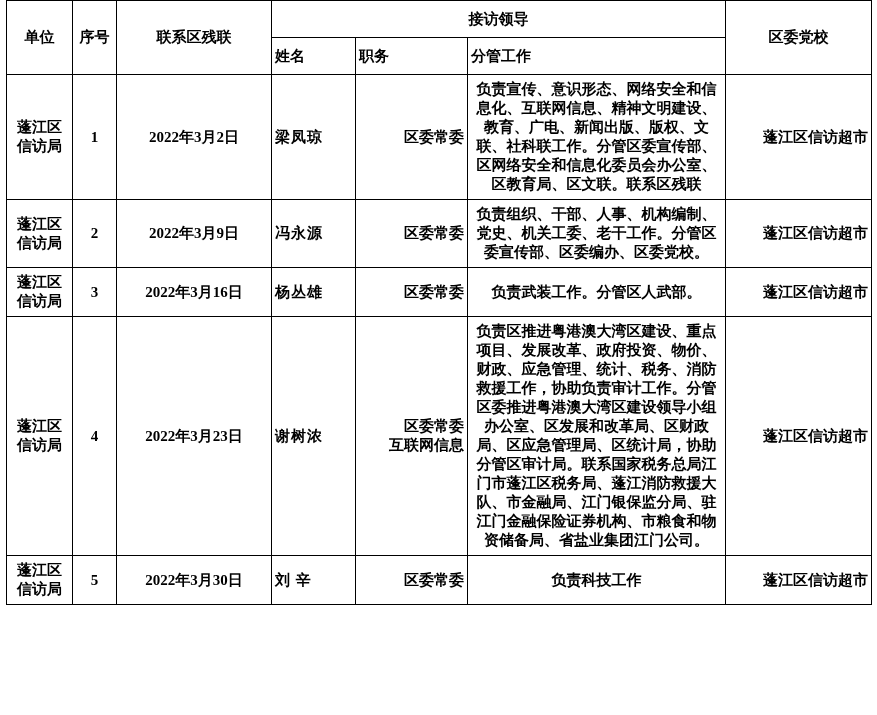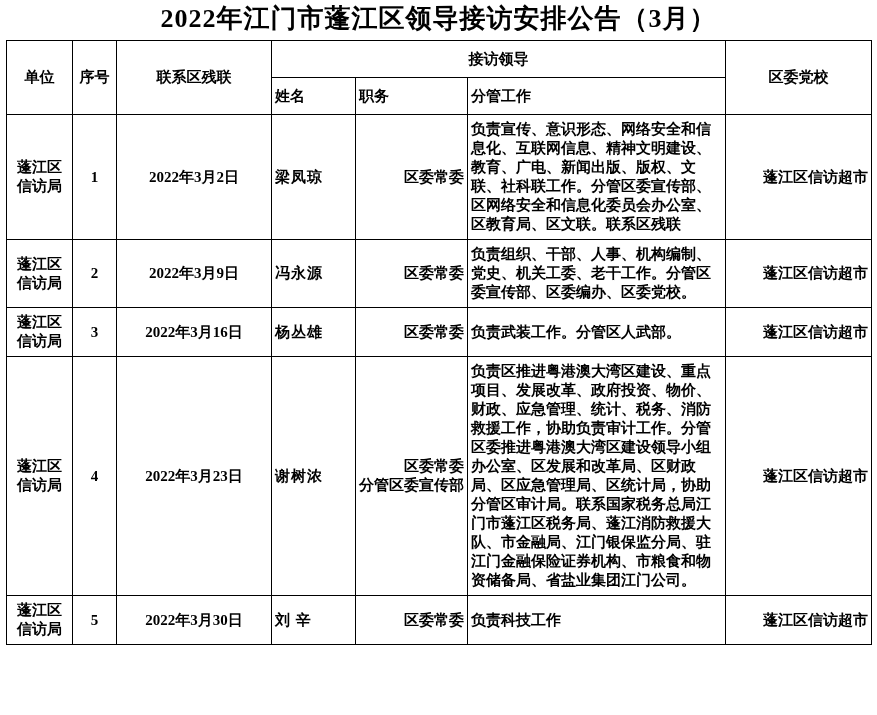--- a/index.html
+++ b/index.html
@@ -85,21 +85,21 @@
     font-size: 17px;
     letter-spacing: 1px;
   }
   .cell-post {
     text-align: right;
     font-weight: bold;
     font-size: 17px;
     line-height: 23px;
   }
   .cell-duty {
-    text-align: left;
+    text-align: center;
     font-weight: bold;
     font-size: 15px;
     line-height: 20.5px;
     vertical-align: top;
     padding-top: 3px;
     letter-spacing: 0px;
     word-break: break-all;
   }
   .cell-place {
     text-align: right;
@@ -110,21 +110,20 @@
   }
   .two-line {
     display: block;
   }
 </style>
 </head>
 <body>
 
 <div class="page">
 
-  <div class="doc-title">2022年江门市蓬江区领导接访安排公告（3月）</div>
 
   <table class="sched">
     <colgroup>
       <col class="c-unit">
       <col class="c-seq">
       <col class="c-time">
       <col class="c-name">
       <col class="c-post">
       <col class="c-duty">
       <col class="c-place">
@@ -196,21 +195,21 @@
       <tr>
         <td class="cell-unit">
           <span class="two-line">蓬江区</span>
           <span class="two-line">信访局</span>
         </td>
         <td class="cell-center">4</td>
         <td class="cell-center">2022年3月23日</td>
         <td class="cell-name">谢树浓</td>
         <td class="cell-post">
           <span class="two-line">区委常委</span>
-          <span class="two-line">分管区委宣传部</span>
+          <span class="two-line">互联网信息</span>
         </td>
         <td class="cell-duty">负责区推进粤港澳大湾区建设、重点项目、发展改革、政府投资、物价、财政、应急管理、统计、税务、消防救援工作，协助负责审计工作。分管区委推进粤港澳大湾区建设领导小组办公室、区发展和改革局、区财政局、区应急管理局、区统计局，协助分管区审计局。联系国家税务总局江门市蓬江区税务局、蓬江消防救援大队、市金融局、江门银保监分局、驻江门金融保险证券机构、市粮食和物资储备局、省盐业集团江门公司。</td>
         <td class="cell-place">蓬江区信访超市</td>
       </tr>
 
       <tr>
         <td class="cell-unit">
           <span class="two-line">蓬江区</span>
           <span class="two-line">信访局</span>
         </td>

